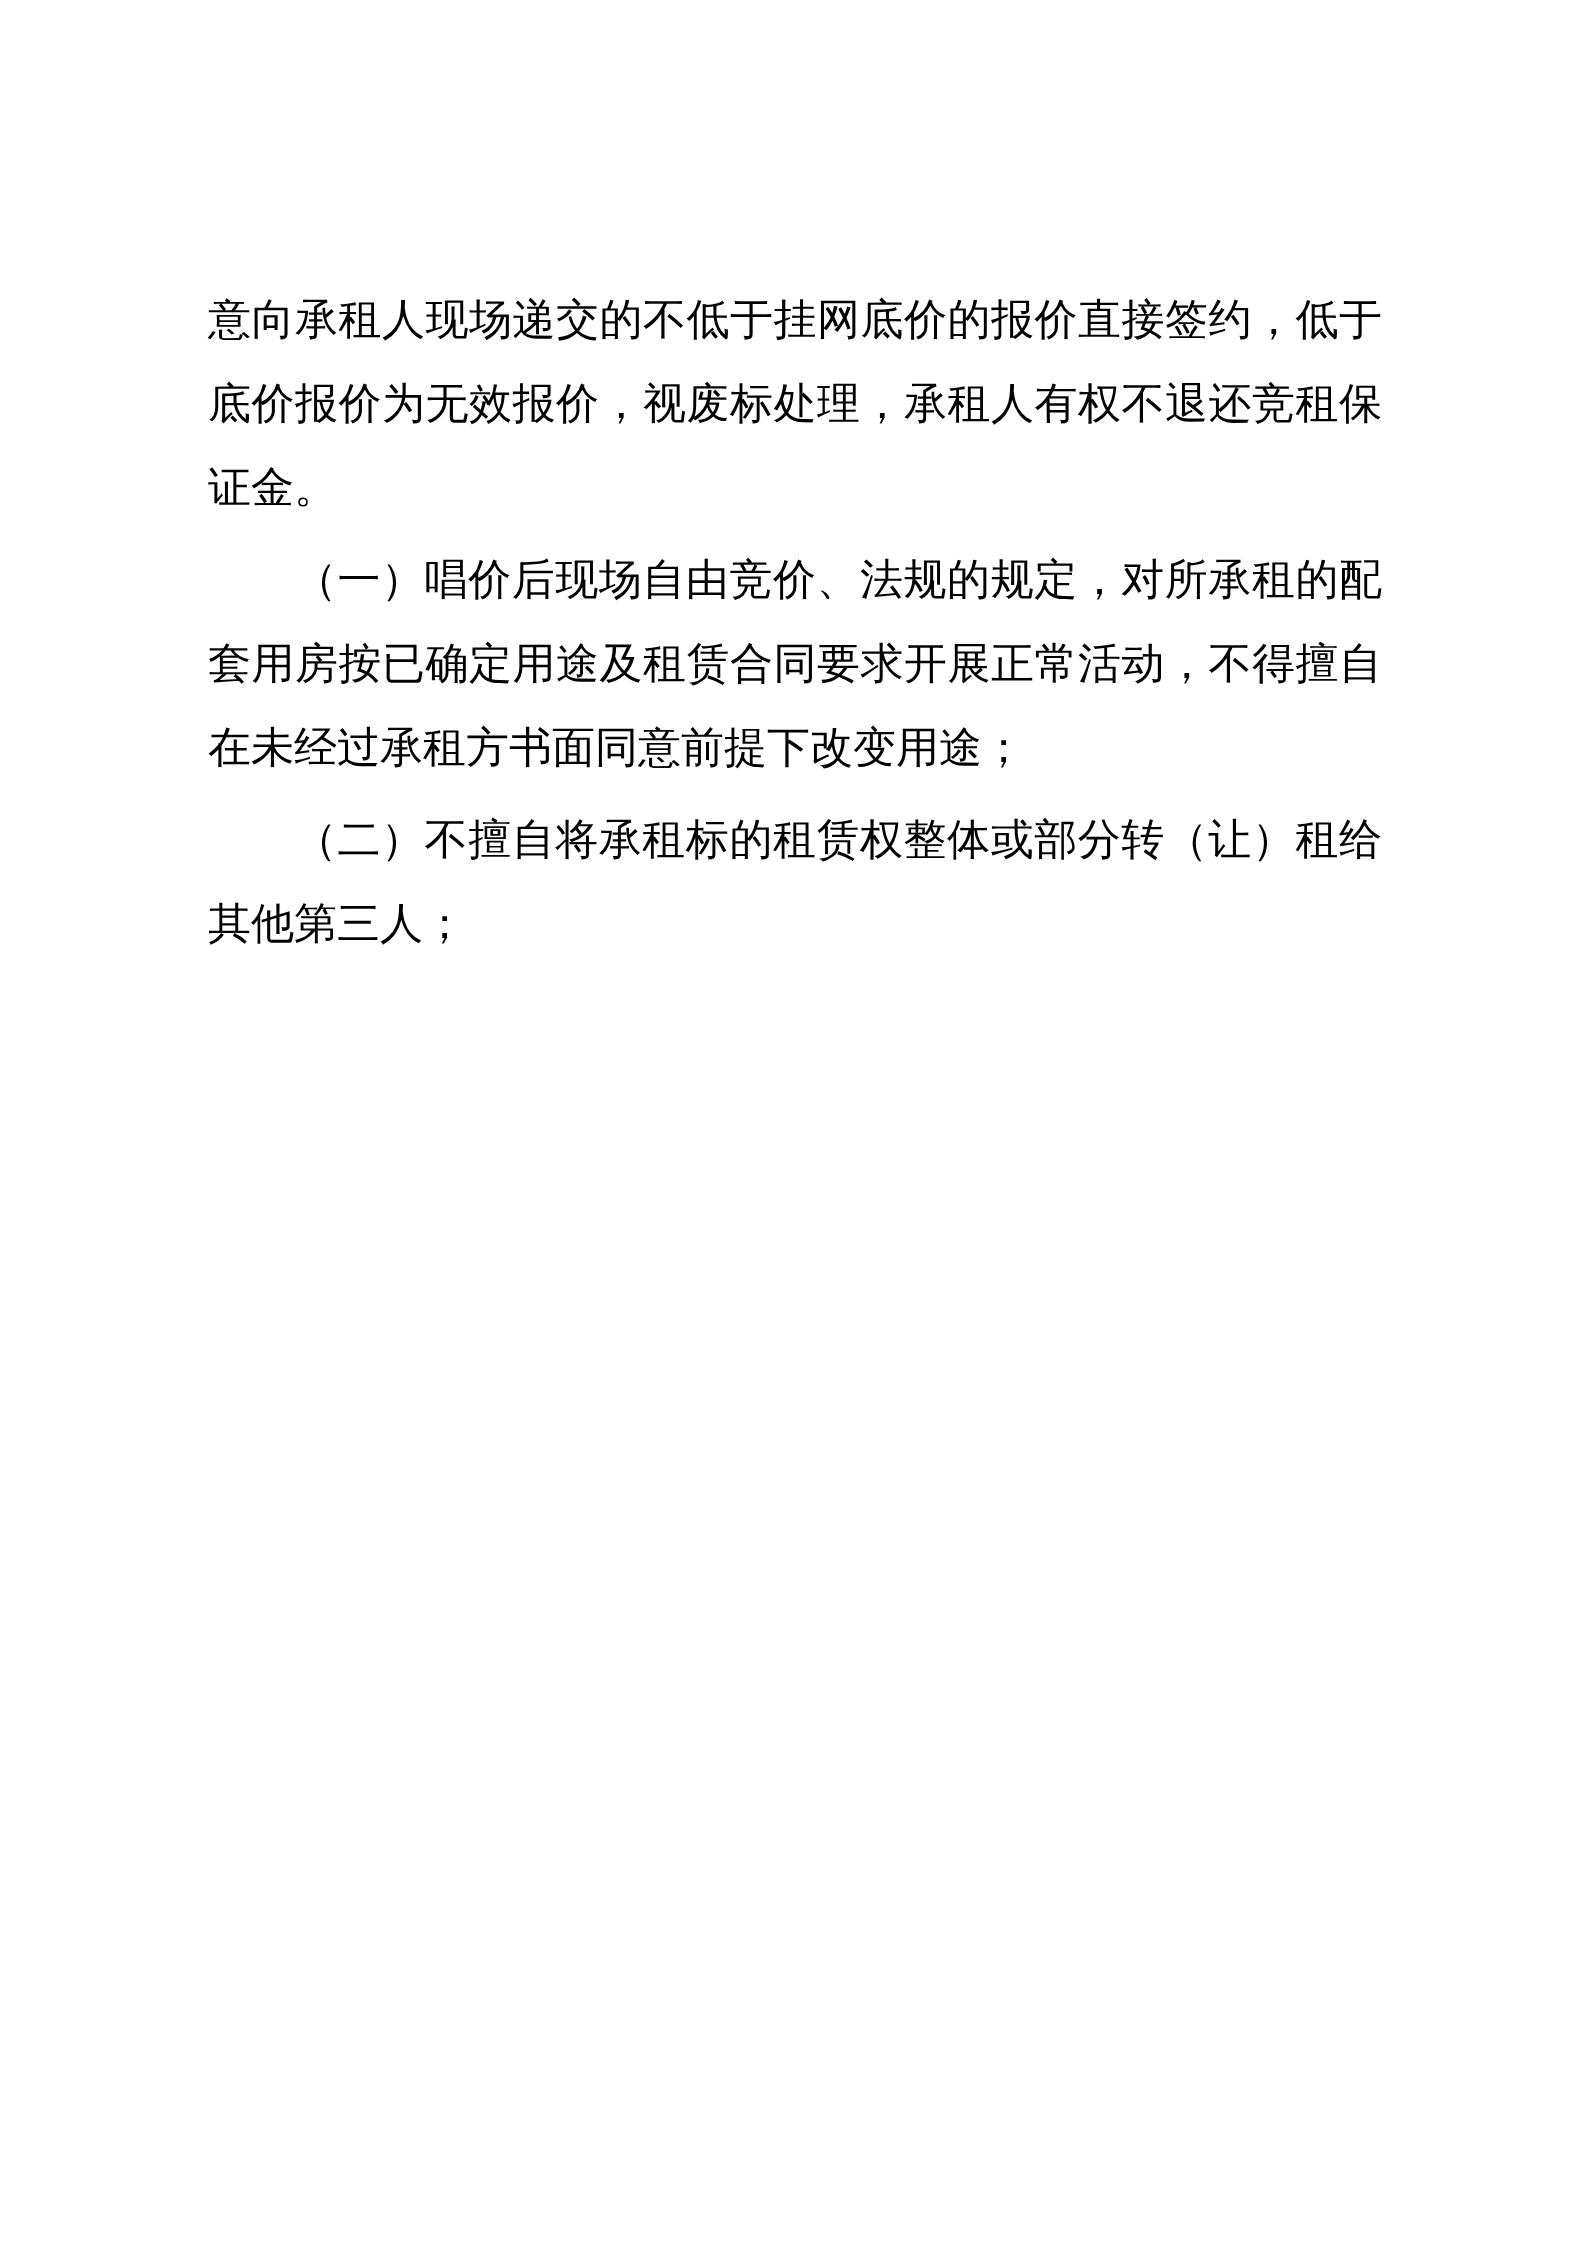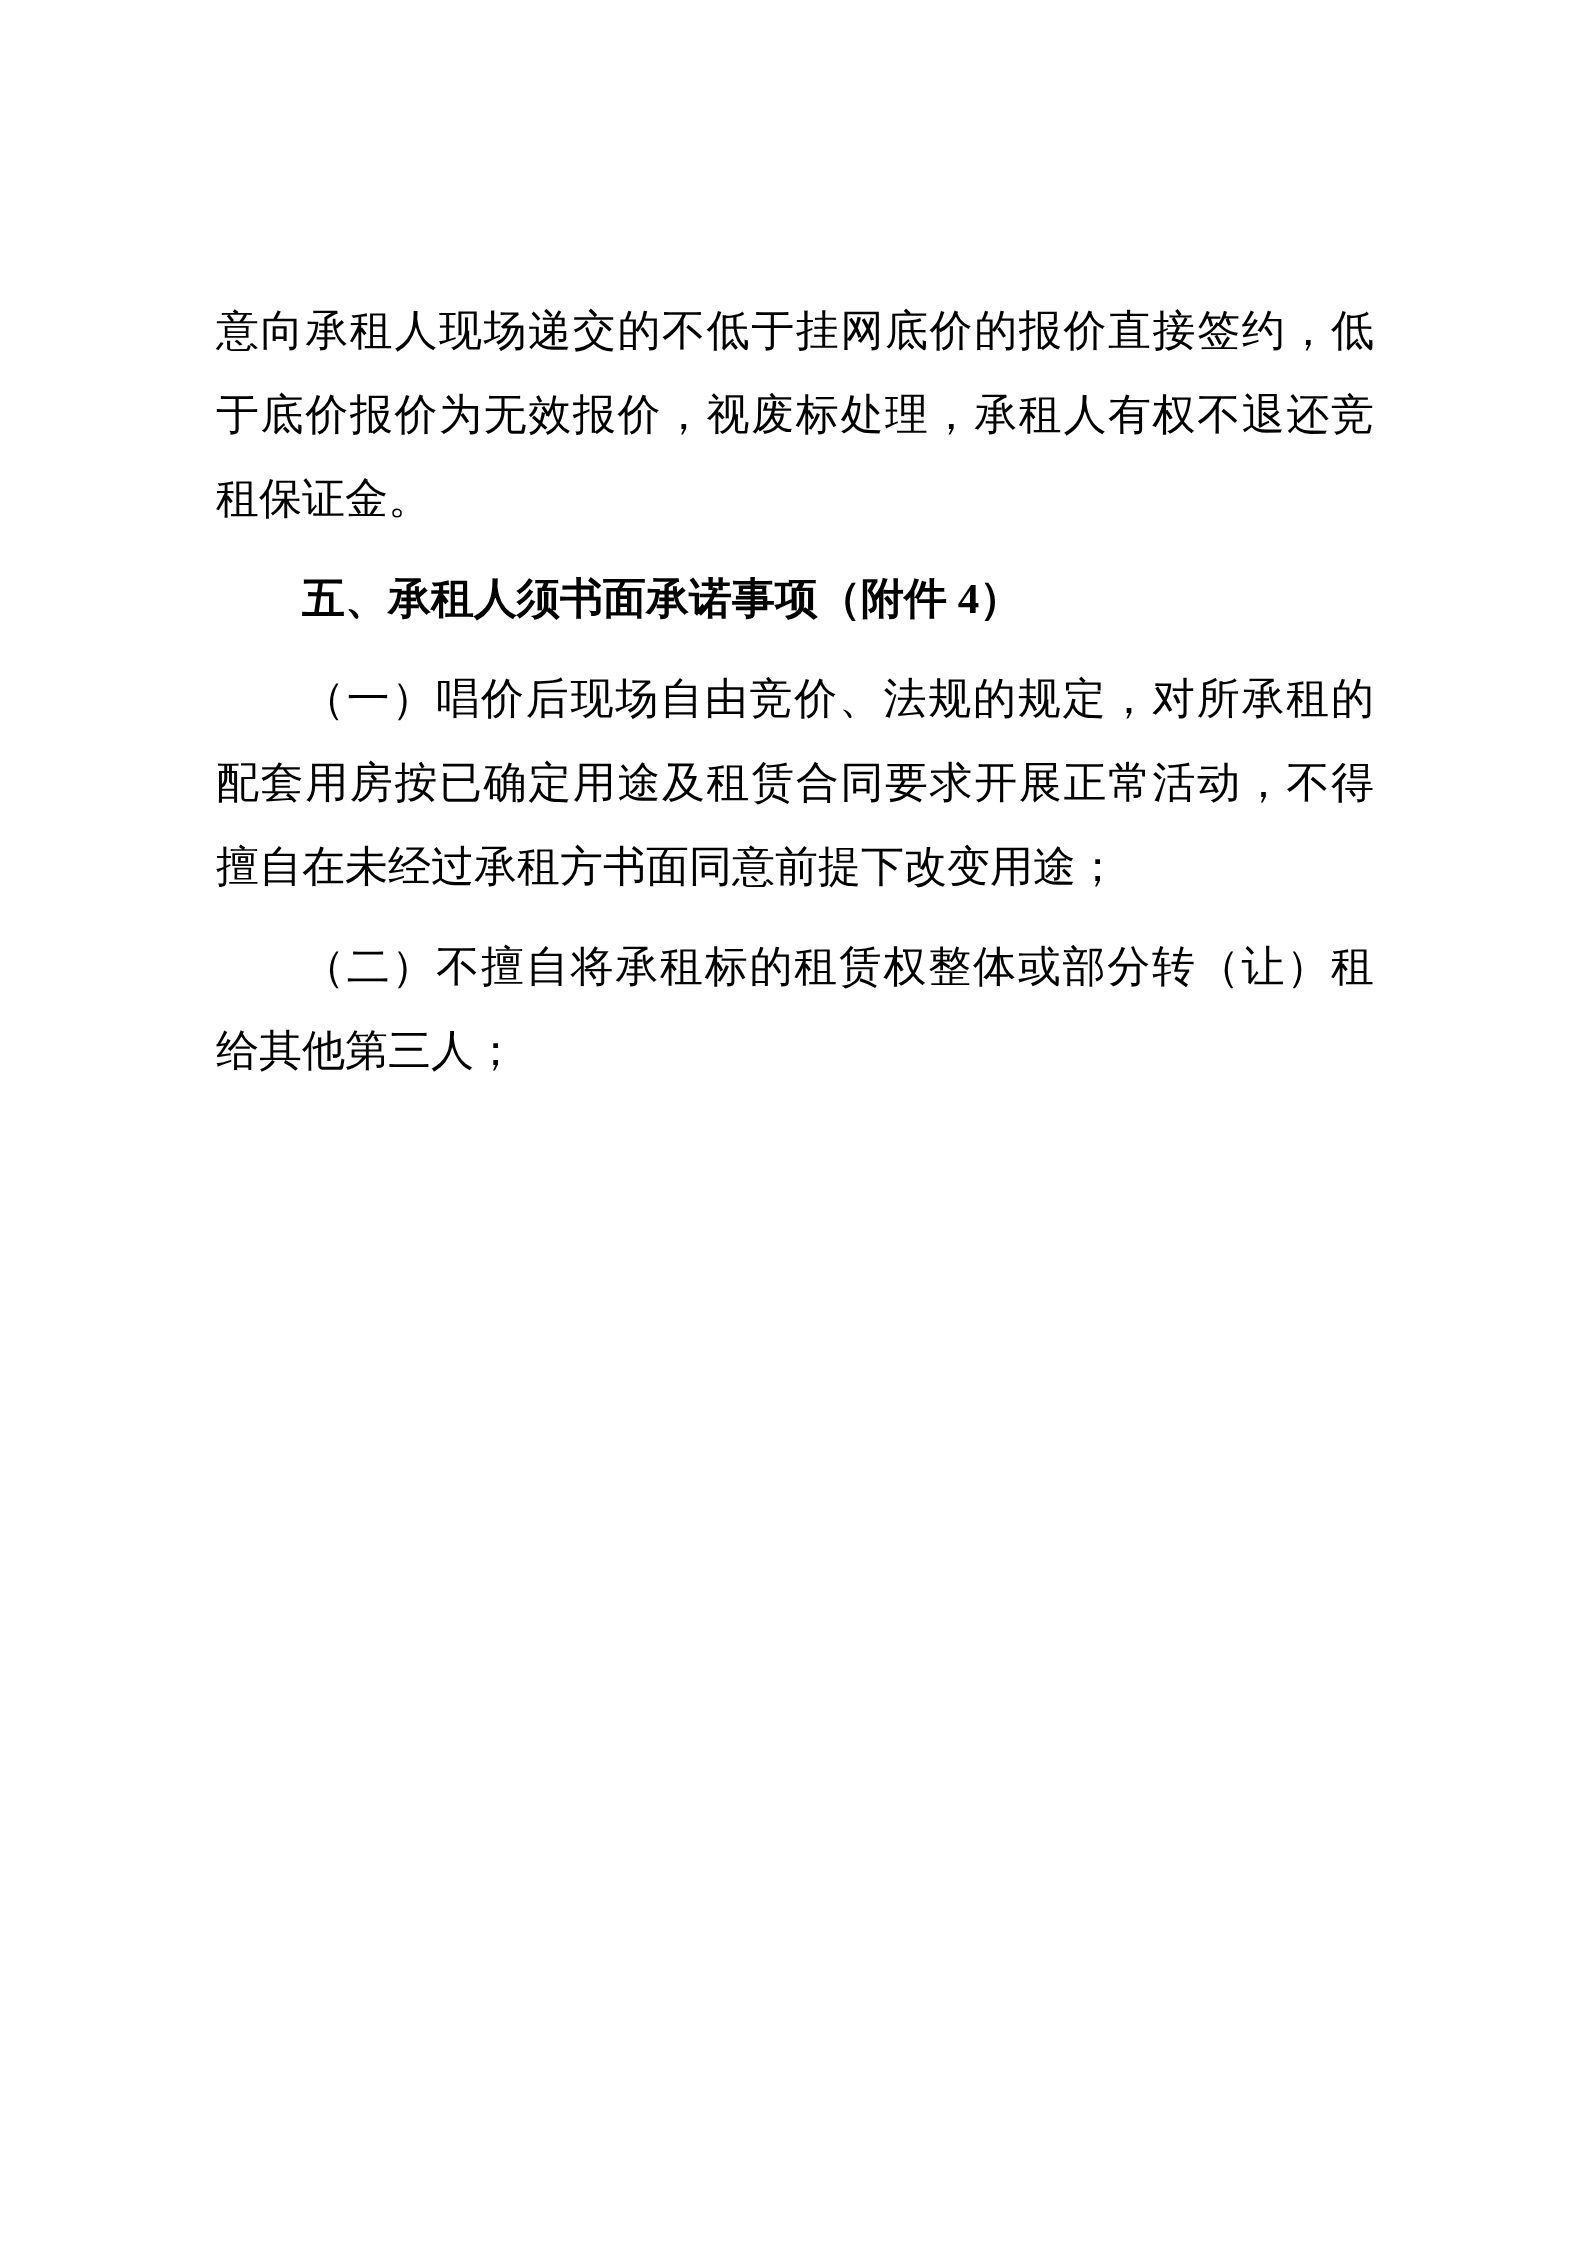--- a/index.html
+++ b/index.html
@@ -14,23 +14,23 @@
     background: #ffffff;
     overflow: hidden;
   }
   .doc-body {
     position: absolute;
     left: 200px;
     top: 273px;
     width: 1190px;
   }
   .para {
-    margin: 16px;
+    margin: 8px;
     padding: 0;
-    font-family: Liberation Serif, serif;
+    font-family: Liberation Mono, monospace;
     font-size: 43px;
     line-height: 84px;
     color: #000000;
     text-align: justify;
     text-justify: inter-ideograph;
     word-break: break-all;
   }
   .indent {
     text-indent: 2em;
   }
@@ -41,21 +41,20 @@
 </head>
 <body>
 
 <div class="page">
   <div class="doc-body">
 
     <p class="para">意向承租人现场递交的不低于挂网底价的报价直接签约，低于底价报价为无效报价，视废标处理，承租人有权不退还竞租保证金。</p>
 
 
 
-    <p class="para indent bold">五、承租人须书面承诺事项（附件 4）</p>
 
     <p class="para indent">（一）唱价后现场自由竞价、法规的规定，对所承租的配套用房按已确定用途及租赁合同要求开展正常活动，不得擅自在未经过承租方书面同意前提下改变用途；</p>
 
     <p class="para indent">（二）不擅自将承租标的租赁权整体或部分转（让）租给其他第三人；</p>
 
 
   </div>
 </div>
 
 </body></html>

